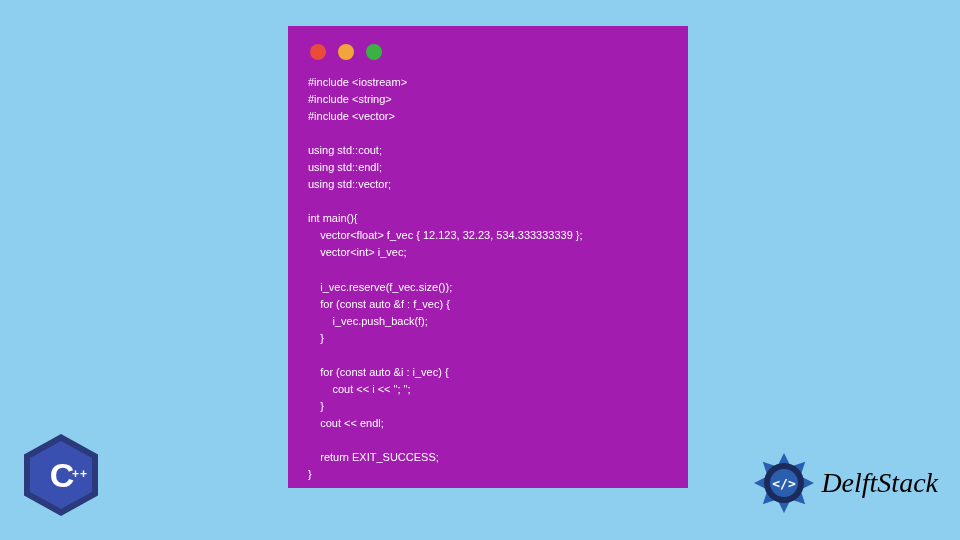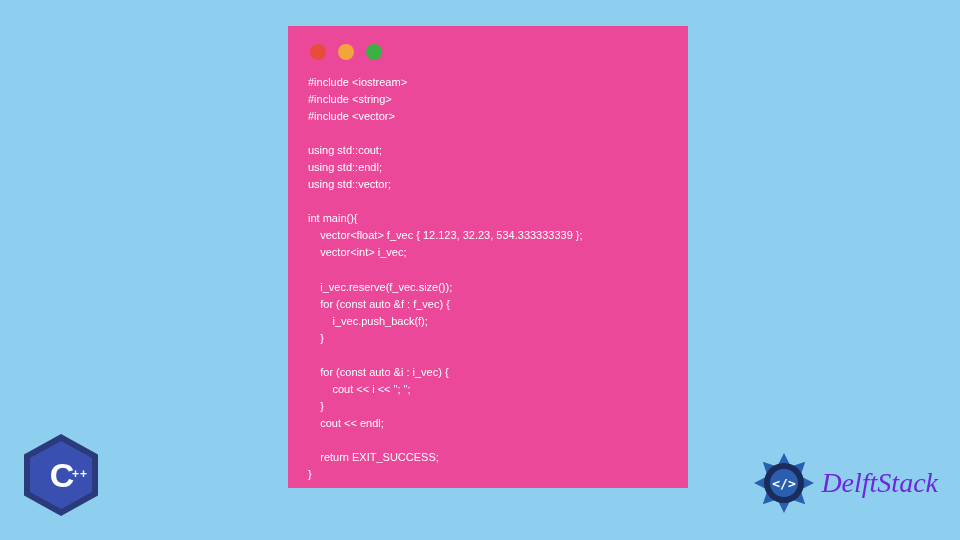--- a/index.html
+++ b/index.html
@@ -10,21 +10,21 @@
     position: relative;
     font-family: Arial, Helvetica, sans-serif;
     overflow: hidden;
   }
   .code-window {
     position: absolute;
     left: 288px;
     top: 26px;
     width: 400px;
     height: 462px;
-    background: #ec4899;
+    background: #a21caf;
     padding: 18px 20px 36px 20px;
   }
   .traffic-lights {
     display: flex;
     gap: 12px;
     margin-bottom: 14px;
     margin-left: 2px;
   }
   .light {
     width: 16px;
@@ -97,21 +97,21 @@
     align-items: center;
     gap: 6px;
   }
   .gear {
     width: 62px;
     height: 62px;
     position: relative;
   }
   .delft-text {
     font-size: 28px;
-    color: #6d28d9;
+    color: #000000;
     font-weight: 500;
     font-style: italic;
     font-family: Georgia, 'Times New Roman', serif;
   }
 </style>
 </head>
 <body>
 
 <div class="code-window">
   <div class="traffic-lights">

